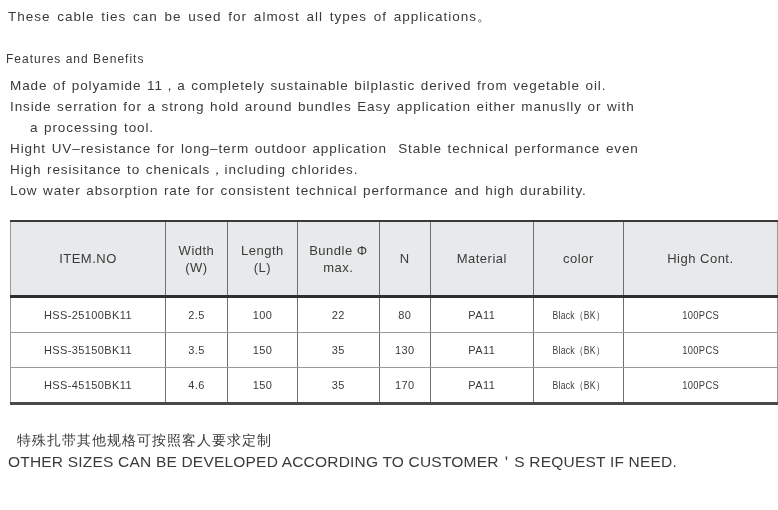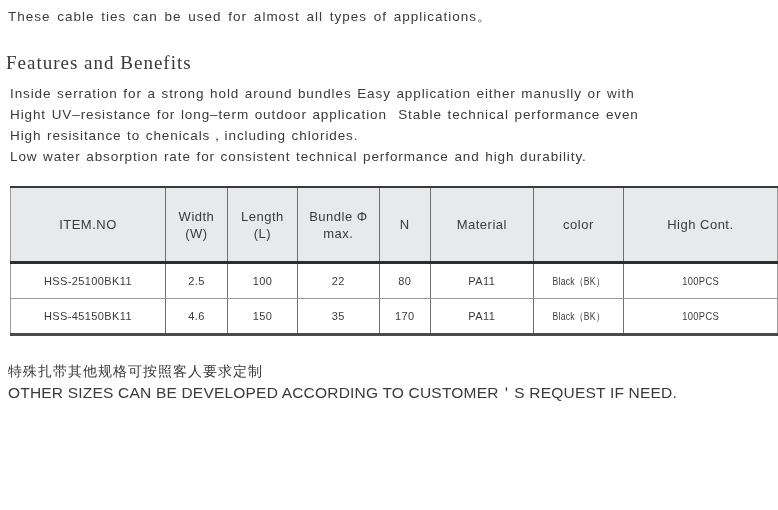--- a/index.html
+++ b/index.html
@@ -19,24 +19,23 @@
     padding: 8px 6px 0 6px;
   }
   .intro {
     font-size: 13.5px;
     letter-spacing: 1px;
     word-spacing: 2px;
     white-space: pre-wrap;
     margin: 0 0 26px 2px;
   }
   .features-heading {
-    font-size: 19px;
+    font-size: 12px;
     letter-spacing: 1px;
     margin: 0 0 9px 0;
-    font-family: Liberation Serif, serif;
   }
   .feature-line {
     font-size: 13.5px;
     letter-spacing: 0.9px;
     word-spacing: 1px;
     line-height: 21px;
     white-space: pre-wrap;
     margin-left: 4px;
   }
   .feature-line.indent { padding-left: 20px; }
@@ -86,39 +85,41 @@
   td .cond2 {
     display: inline-block;
     transform: scaleX(0.85);
     transform-origin: center;
     white-space: nowrap;
   }
   .footer { margin-top: 27px; margin-left: 2px; }
   .footer-zh {
     font-size: 14px;
     letter-spacing: 1px;
-    margin: 0 0 2px 0;
+    margin: 0 0 2px 9px;
   }
   .footer-en {
     font-size: 15.5px;
     letter-spacing: 0.2px;
     margin: 0;
   }
 </style>
 </head>
 <body>
 
 <div class="page">
 
   <p class="intro">These cable ties can be used for almost all types of applications。</p>
 
   <p class="features-heading">Features and Benefits</p>
 
   <div>
+    <div class="feature-line">Made of polyamide 11，a completely sustainable bilplastic derived from vegetable oil.</div>
     <div class="feature-line">Inside serration for a strong hold around bundles Easy application either manuslly or with</div>
+    <div class="feature-line indent">a processing tool.</div>
     <div class="feature-line">Hight UV–resistance for long–term outdoor application  Stable technical performance even</div>
     <div class="feature-line">High resisitance to chenicals，including chlorides.</div>
     <div class="feature-line">Low water absorption rate for consistent technical performance and high durability.</div>
   </div>
 
   <table class="spec">
     <colgroup>
       <col style="width:20.2%">
       <col style="width:8.1%">
       <col style="width:9.1%">
@@ -148,20 +149,30 @@
         <td>HSS-25100BK11</td>
         <td>2.5</td>
         <td>100</td>
         <td>22</td>
         <td>80</td>
         <td>PA11</td>
         <td><span class="cond">Black（BK）</span></td>
         <td><span class="cond2">100PCS</span></td>
       </tr>
       <tr>
+        <td>HSS-35150BK11</td>
+        <td>3.5</td>
+        <td>150</td>
+        <td>35</td>
+        <td>130</td>
+        <td>PA11</td>
+        <td><span class="cond">Black（BK）</span></td>
+        <td><span class="cond2">100PCS</span></td>
+      </tr>
+      <tr>
         <td>HSS-45150BK11</td>
         <td>4.6</td>
         <td>150</td>
         <td>35</td>
         <td>170</td>
         <td>PA11</td>
         <td><span class="cond">Black（BK）</span></td>
         <td><span class="cond2">100PCS</span></td>
       </tr>
     </tbody>

